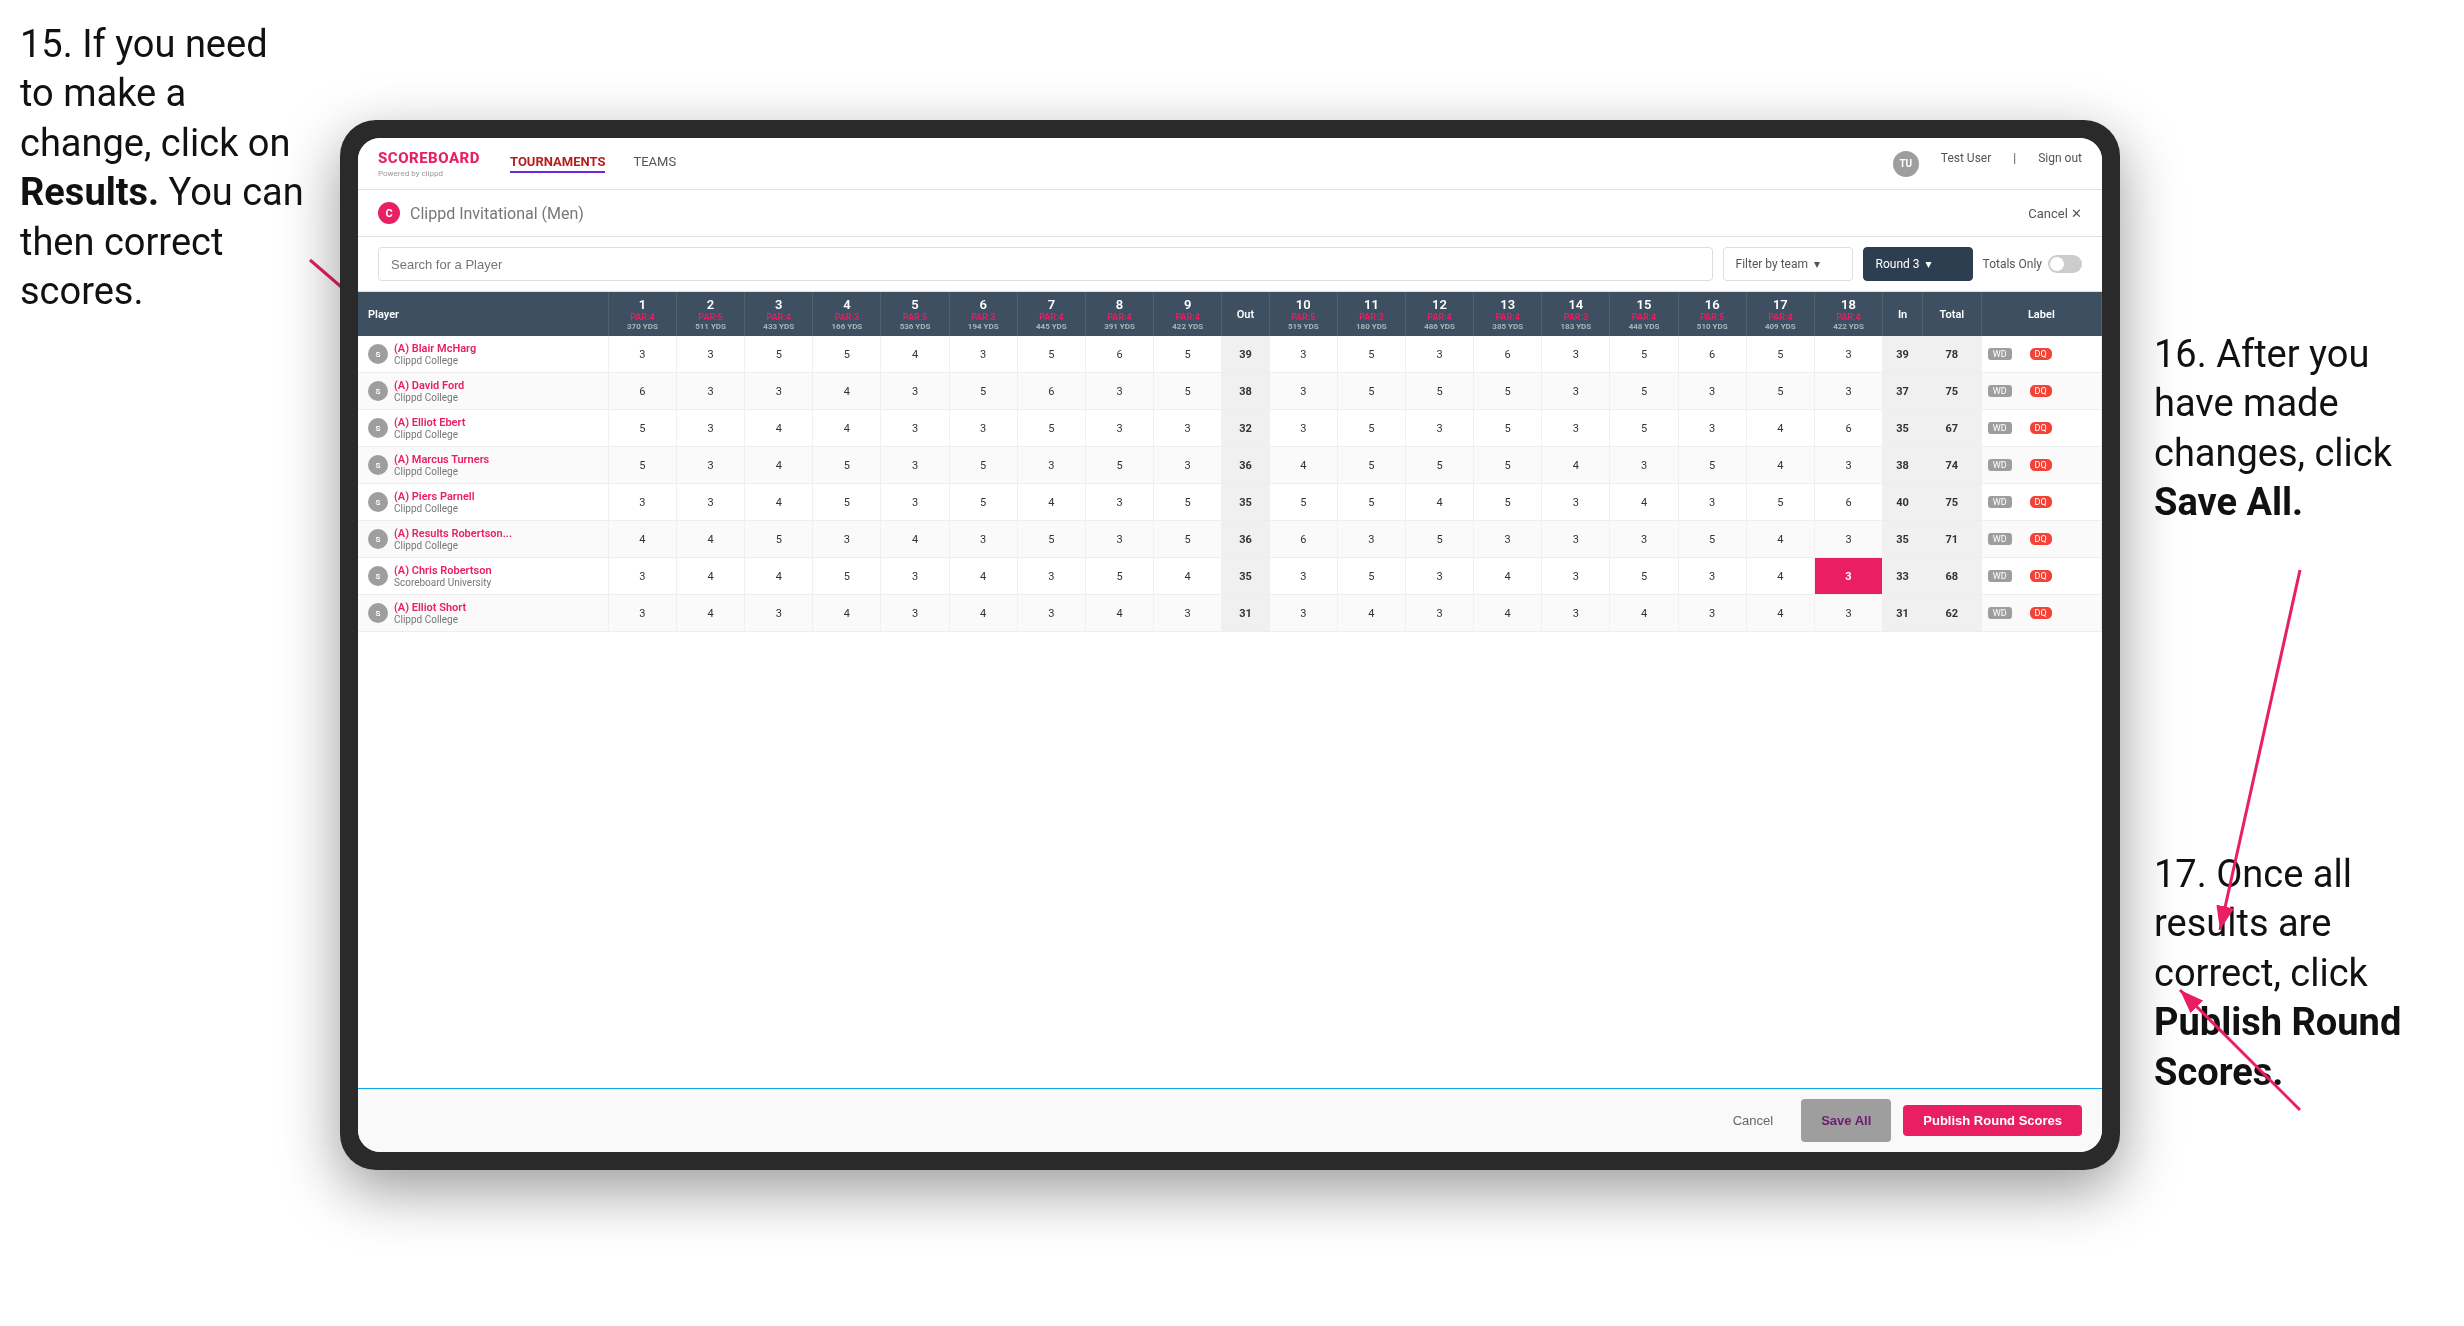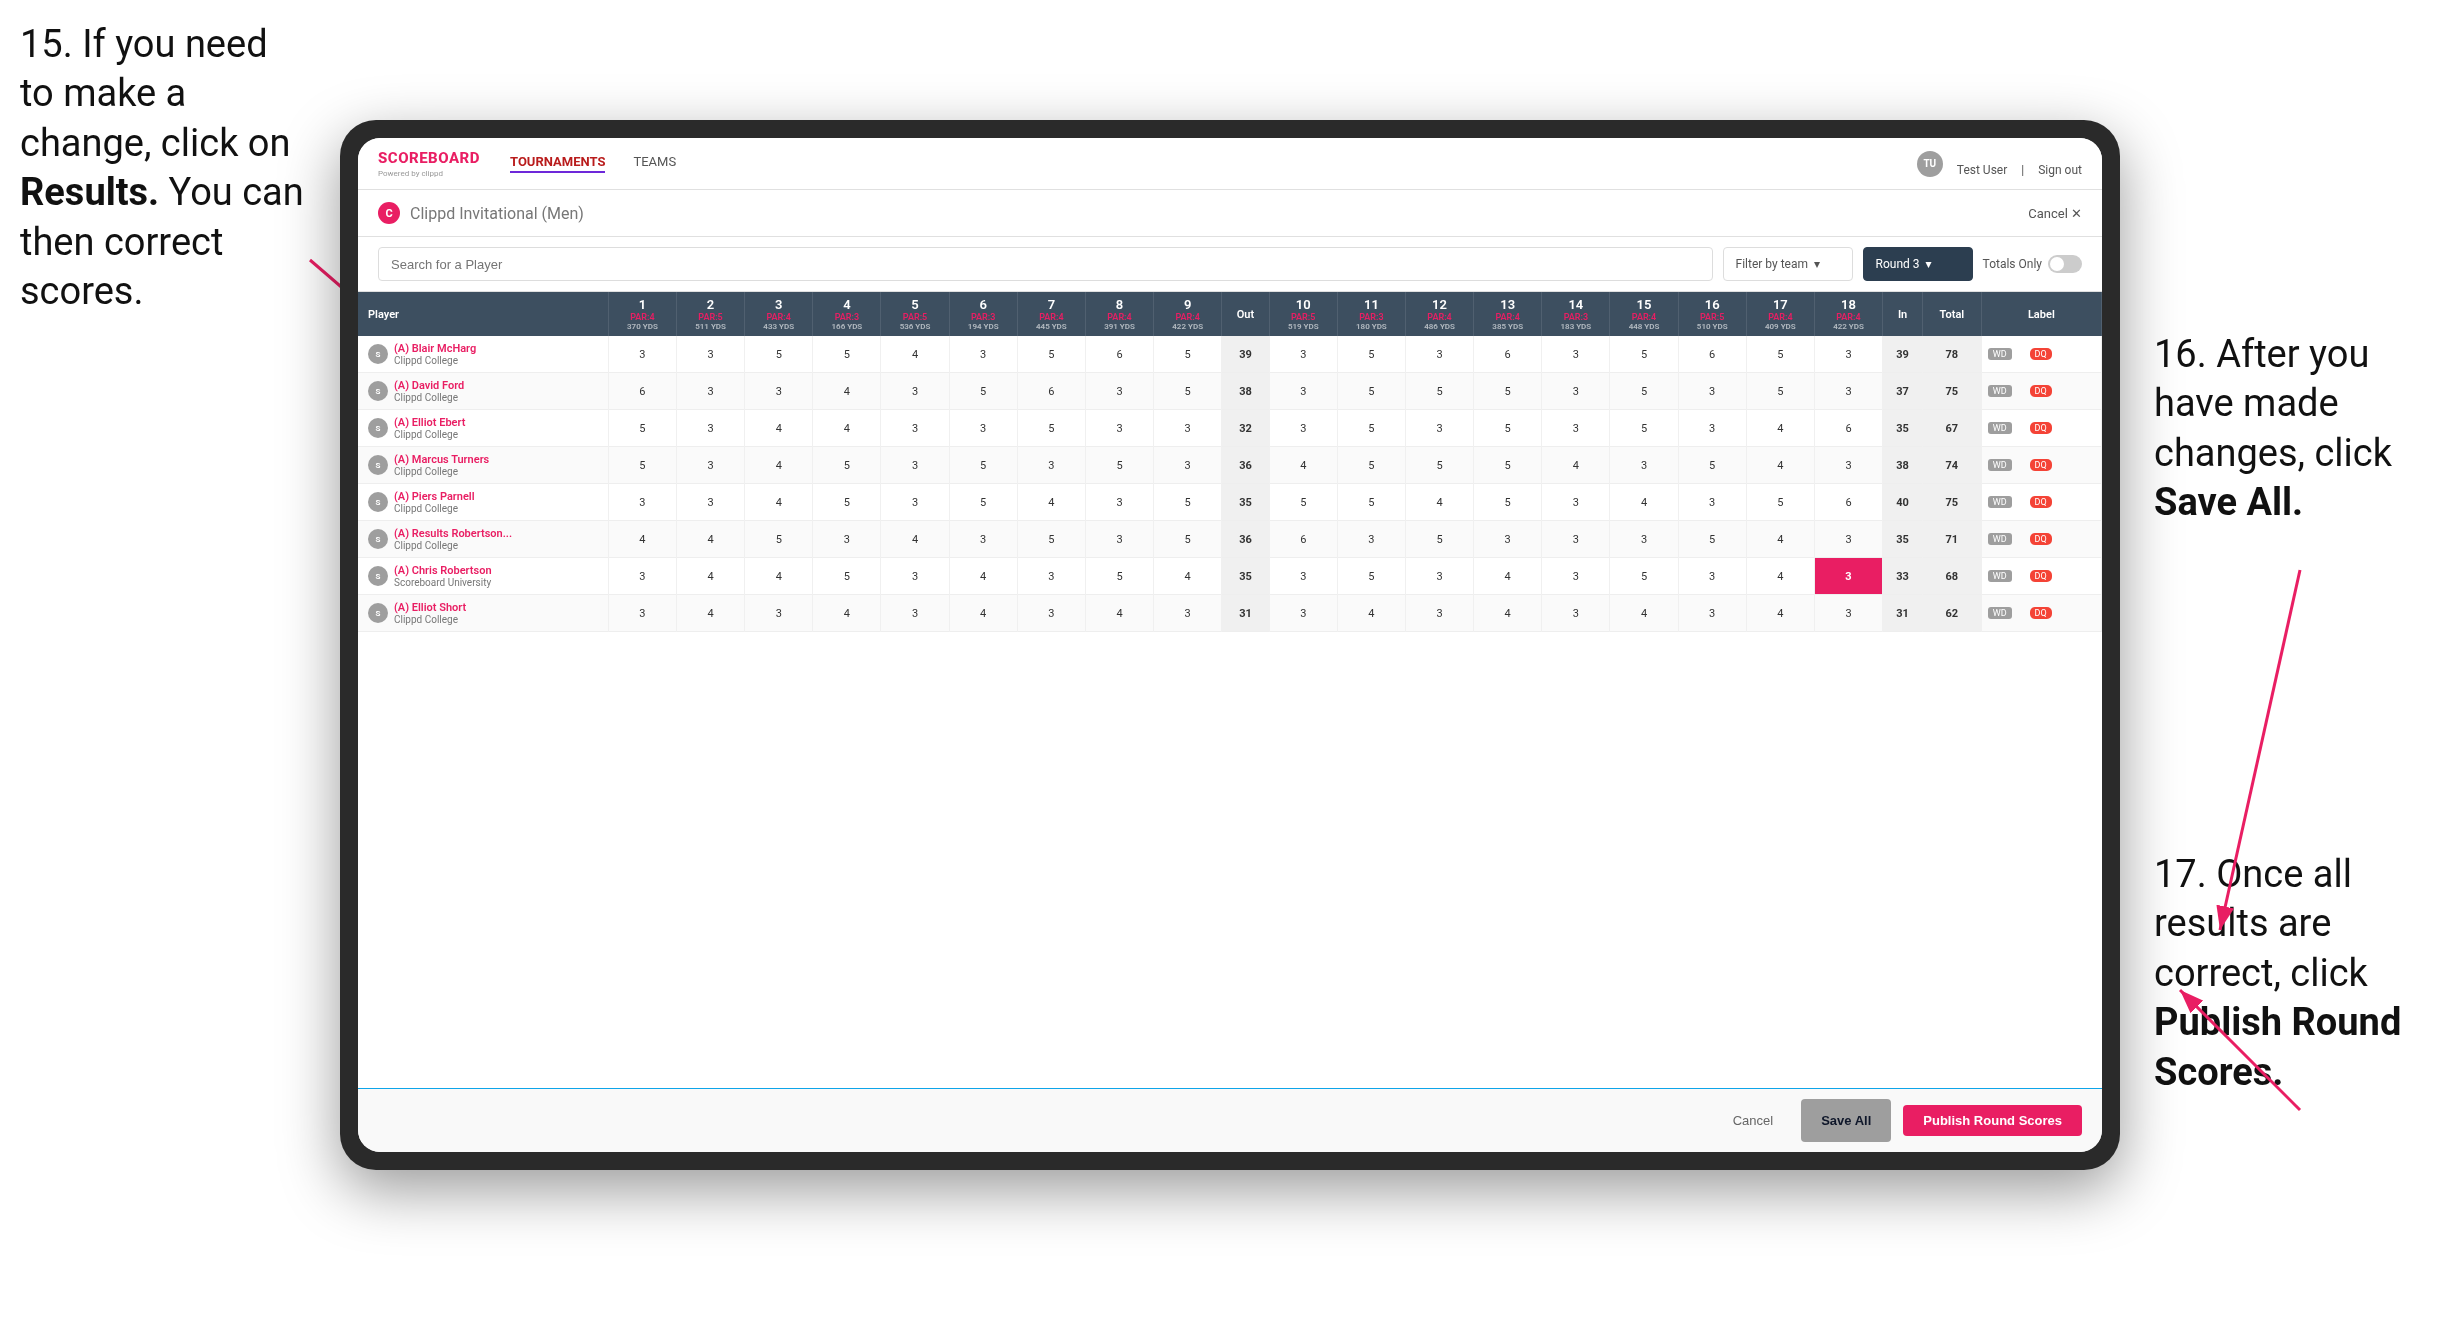--- a/index.html
+++ b/index.html
@@ -115,22 +115,22 @@
       padding-bottom: 2px;
       cursor: pointer;
     }
     .nav-link.active {
       color: #b91c1c;
       border-bottom: 2px solid #6d28d9;
       font-weight: 700;
     }
     .nav-right {
       display: flex;
-      align-items: flex-end;
-      gap: 14px;
+      align-items: flex-start;
+      gap: 22px;
       font-size: 12px;
       color: #555;
     }
     .user-avatar {
       width: 26px;
       height: 26px;
       background: #9e9e9e;
       border-radius: 50%;
       display: flex;
       align-items: center;
@@ -404,21 +404,21 @@
       border: none;
       font-size: 13px;
       color: #666;
       cursor: pointer;
       padding: 8px 16px;
     }
     .btn-save-all {
       background: #9e9e9e;
       border: none;
       font-size: 13px;
-      color: #0f172a;
+      color: #701a75;
       cursor: pointer;
       padding: 14px 20px;
       border-radius: 4px;
       font-weight: 600;
     }
     .btn-publish {
       background: #e91e63;
       border: none;
       font-size: 13px;
       color: #fff;

